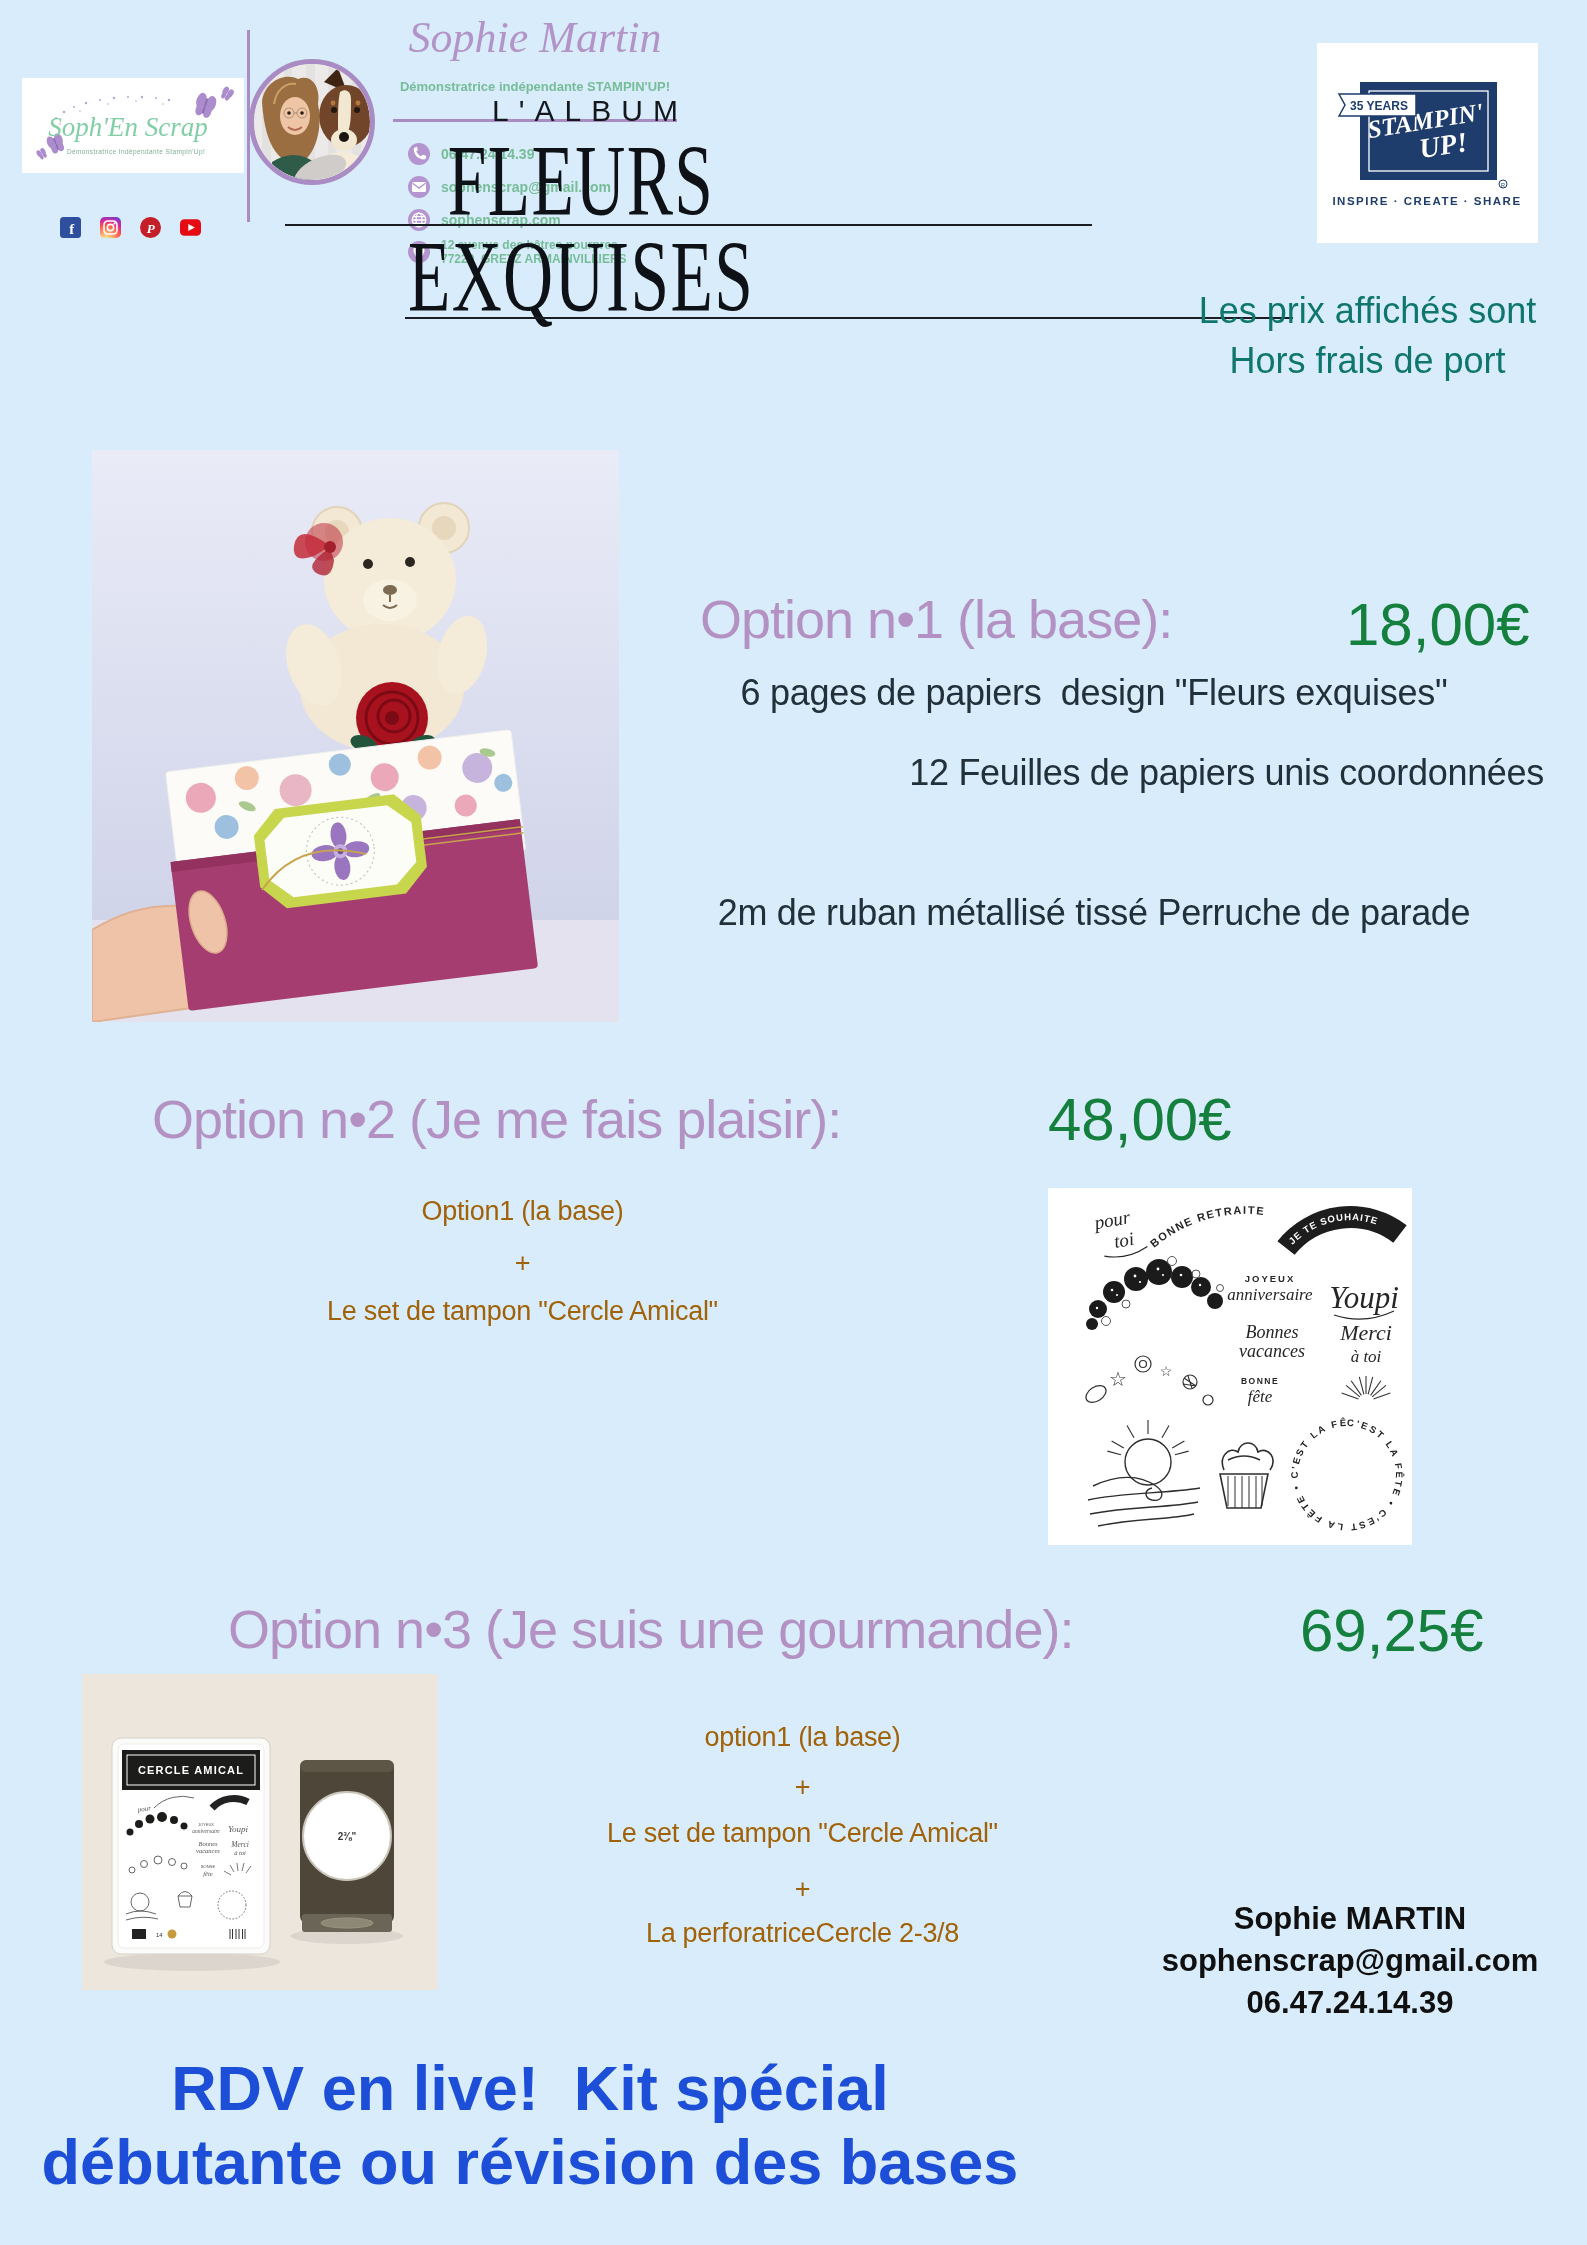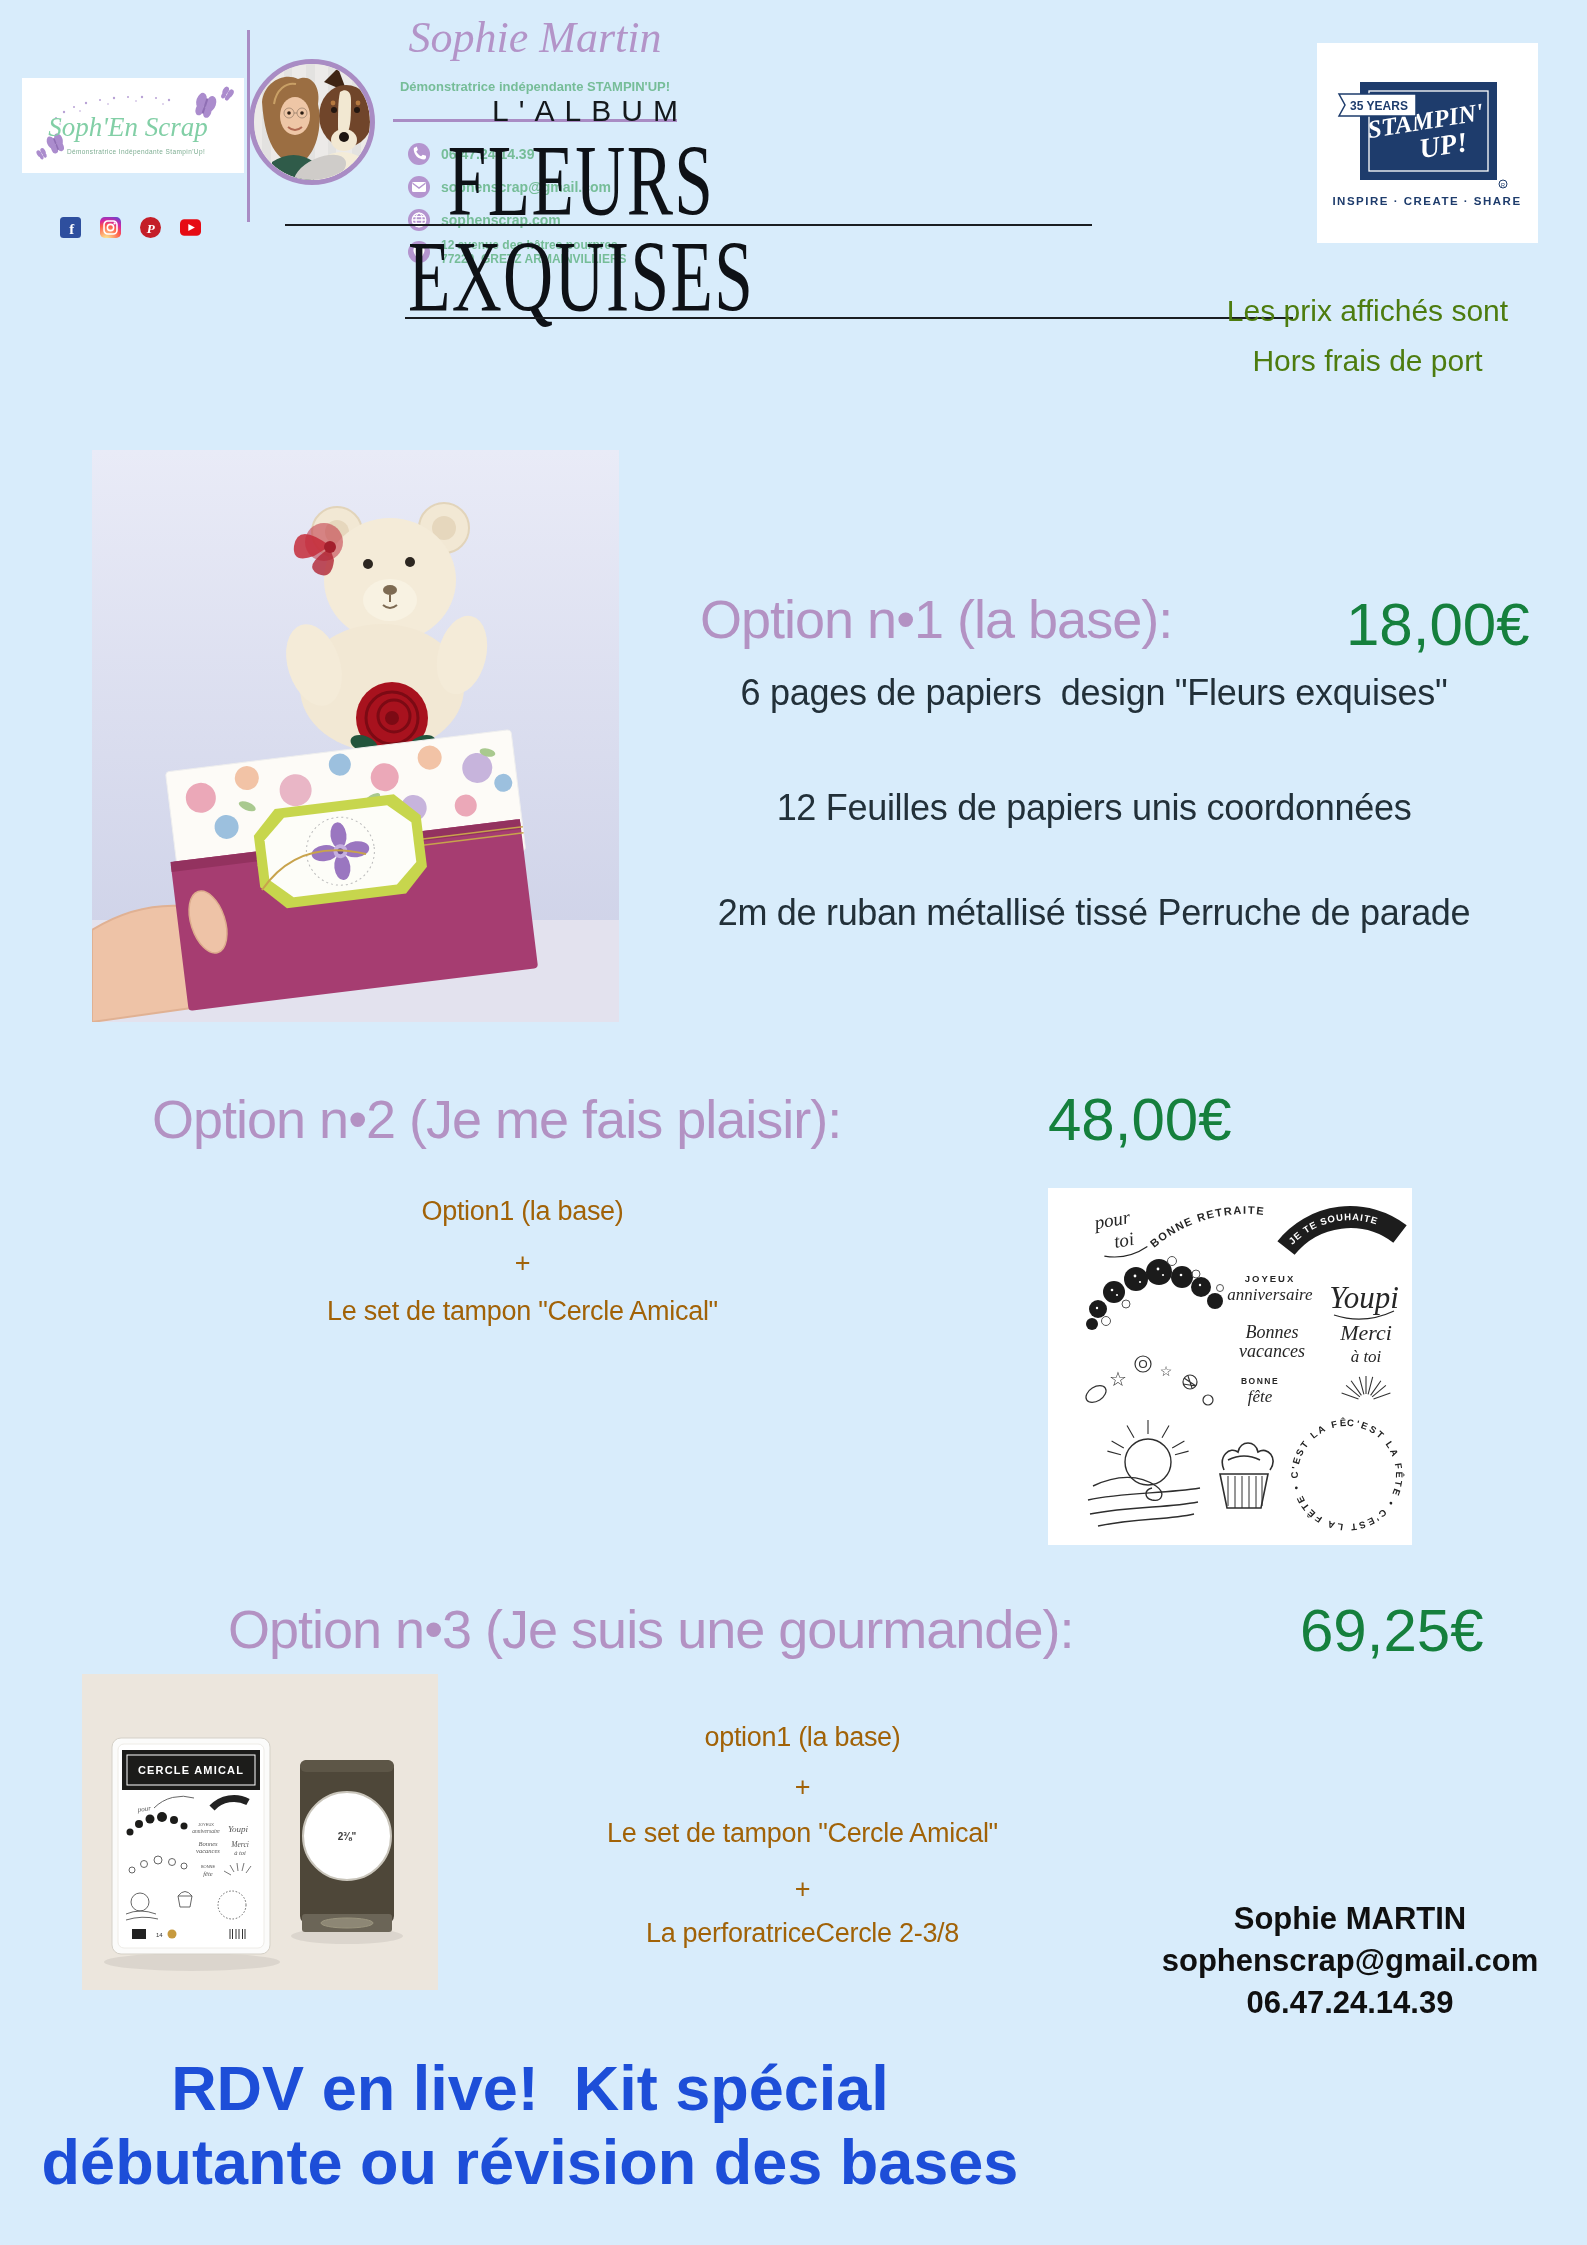--- a/index.html
+++ b/index.html
@@ -30,33 +30,33 @@
   .album-line{left:300px;width:562px;text-align:center;color:#0e1116;line-height:1;
       font-family:"Liberation Serif",serif;font-size:102px;letter-spacing:2px;
       transform:scaleX(.68);transform-origin:center}
   .album1{top:130px}
   .album2{top:226px}
   .rule{height:2px;background:#1a1d21}
   .rule1{left:285px;top:224px;width:807px}
   .rule2{left:405px;top:317px;width:888px}
   .stampin-card{left:1317px;top:43px;width:221px;height:200px;background:#fff}
   .price-note{left:1180px;top:286px;width:375px;text-align:center;
-      font-size:30px;color:#4d7c0f;line-height:50px}
+      font-size:36px;color:#0f766e;line-height:50px}
 
   
   .opt-title{font-size:54px;letter-spacing:-1px;color:#b392c3;white-space:nowrap}
   .opt-price{font-size:60px;color:#15803d;white-space:nowrap}
   .b30{font-size:36px;color:#223039;letter-spacing:-.3px}
   .b27{font-size:27px;color:#a16207;letter-spacing:-.3px}
 
   .photo1{left:92px;top:450px;width:527px;height:572px}
   .o1-title{left:700px;top:588px}
   .o1-price{left:1346px;top:590px}
   .o1-l1{left:644px;top:672px;width:900px;text-align:center}
-  .o1-l2{left:644px;top:787px;width:900px;text-align:center}
+  .o1-l2{left:644px;top:752px;width:900px;text-align:right}
   .o1-l3{left:644px;top:892px;width:900px;text-align:center}
 
   .o2-title{left:152px;top:1088px}
   .o2-price{left:1048px;top:1085px}
   .o2-l1{left:250px;top:1196px;width:545px;text-align:center}
   .o2-pl{left:250px;top:1248px;width:545px;text-align:center}
   .o2-l2{left:250px;top:1296px;width:545px;text-align:center}
   .stamp-img{left:1048px;top:1188px;width:364px;height:357px;background:#fff}
 
   .o3-title{left:228px;top:1598px}

